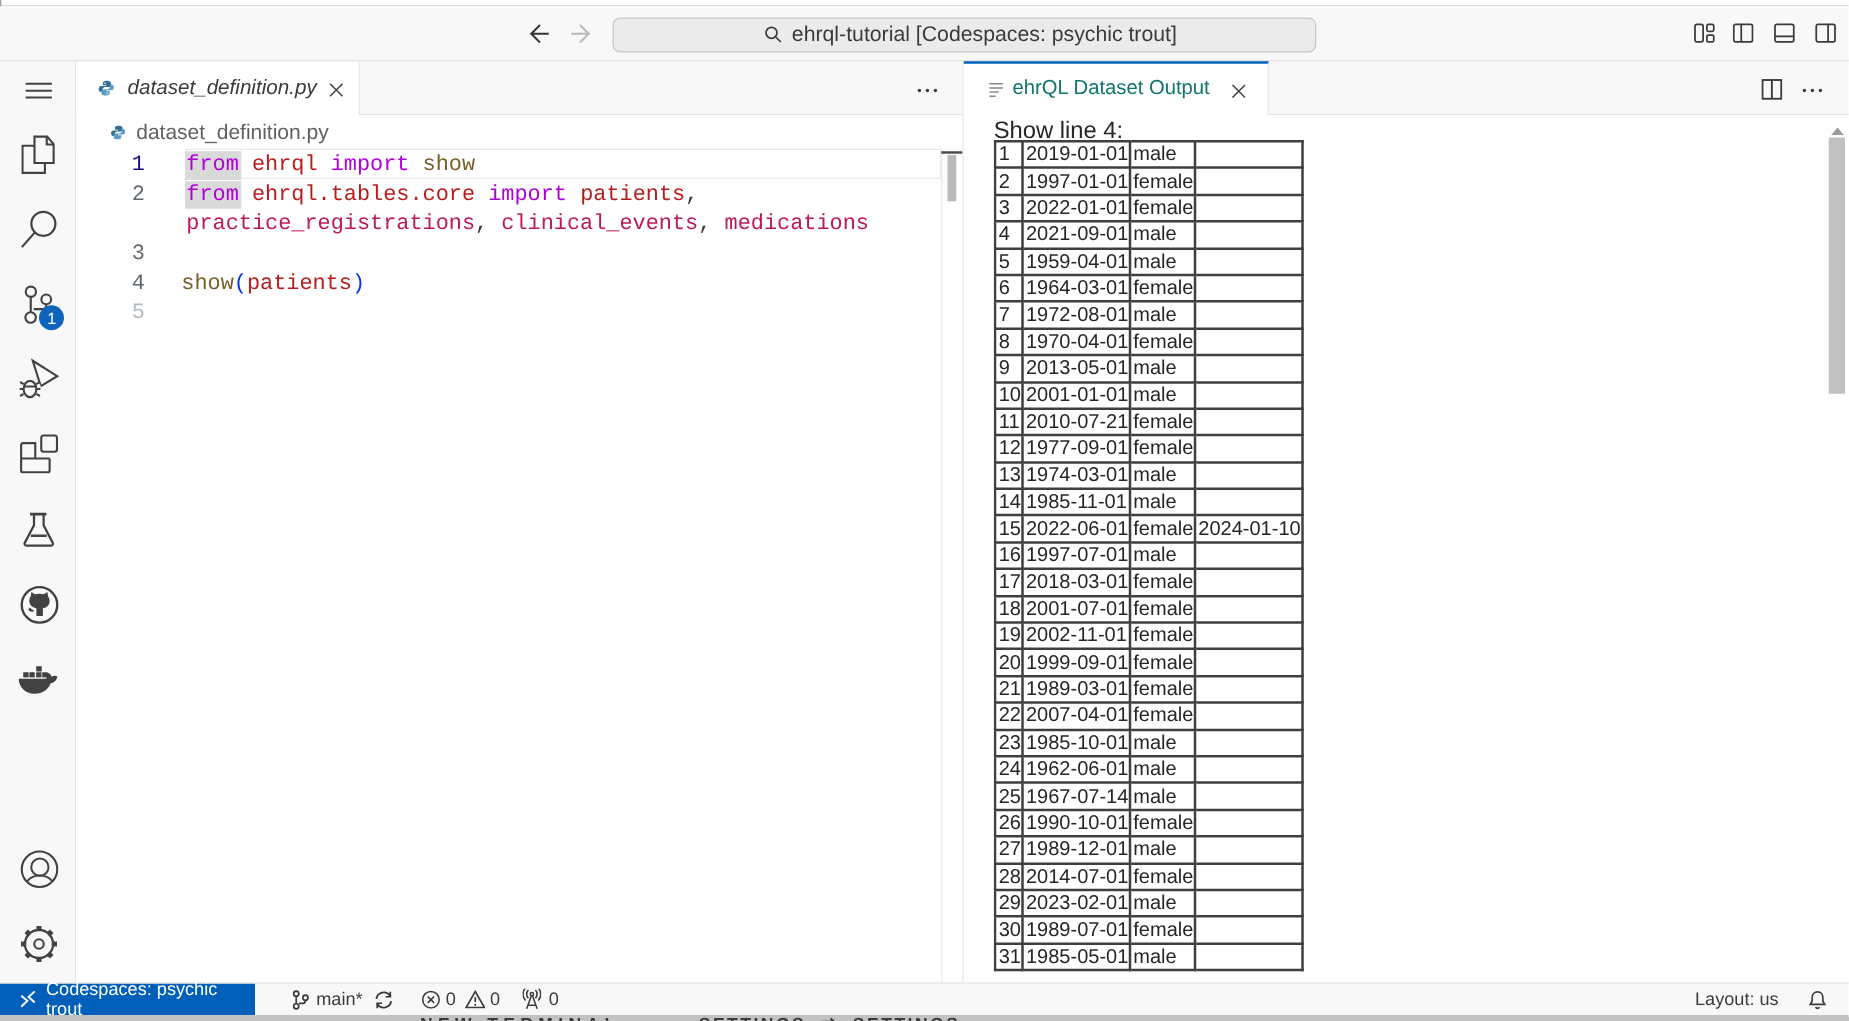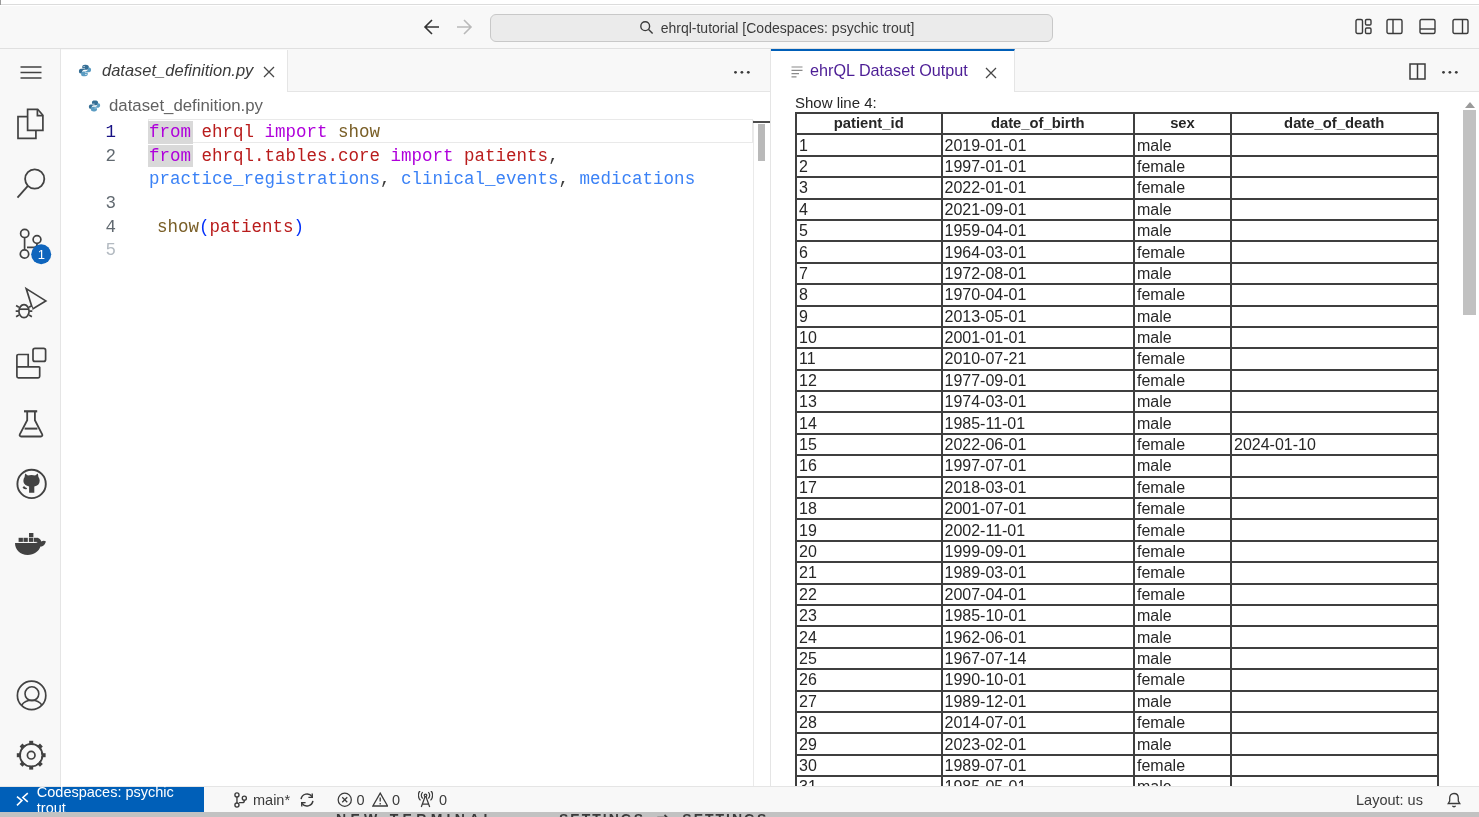--- a/index.html
+++ b/index.html
@@ -3,51 +3,51 @@
 <meta charset="utf-8">
 <style>
 * { margin:0; padding:0; box-sizing:border-box; }
 html,body { width:1479px; height:817px; overflow:hidden; }
 body { font-family:"Liberation Sans", sans-serif; background:#fff; position:relative; }
 .abs { position:absolute; }
 
 
 #topstrip { left:0; top:0; width:1479px; height:5px; background:#fff; border-bottom:1px solid #dcdcdc; }
 #titlebar { left:0; top:6px; width:1479px; height:43px; background:#f8f8f8; border-bottom:1px solid #e0e0e0; }
-#cmdcenter { left:490px; top:7.5px; width:563px; height:28px; background:#ebebeb; border:1px solid #c8c8c8; border-radius:6px; color:#3b3b3b; font-size:14px; padding-left:10px; display:flex; align-items:center; justify-content:center; }
+#cmdcenter { left:490px; top:7.5px; width:563px; height:28px; background:#ebebeb; border:1px solid #c8c8c8; border-radius:6px; color:#3b3b3b; font-size:17px; padding-left:10px; display:flex; align-items:center; justify-content:center; }
 #cmdcenter svg { margin-right:7px; }
 
 
 #actbar { left:0; top:49px; width:61px; height:737px; background:#f8f8f8; border-right:1px solid #e5e5e5; }
 
 
 #tabbar-l { left:61px; top:49px; width:709px; height:43px; background:#f8f8f8; border-bottom:1px solid #e5e5e5; }
 #tab-l { left:61px; top:50px; width:227px; height:42px; background:#fff; border-right:1px solid #e5e5e5; }
 #tab-l .lbl { position:absolute; left:41px; top:11px; font-style:italic; font-size:16.5px; color:#3b3b3b; }
 #breadcrumb { left:62px; top:93px; width:708px; height:26px; background:#fff; }
 #breadcrumb .lbl { position:absolute; left:47px; top:2.5px; font-size:16.8px; color:#616161; }
 #editor { left:61px; top:119px; width:709px; height:667px; background:#fff; }
 
 .gln { position:absolute; width:55px; text-align:right; font-family:"Liberation Mono", monospace; font-size:17.5px; line-height:23.7px; color:#616970; }
 .cl { position:absolute; left:149px; font-family:"Liberation Mono", monospace; font-size:17.5px; line-height:23.7px; white-space:pre; color:#3b3b3b; }
 .kw { color:#af00db; }
 .tl { color:#b91c1c; }
 .fn { color:#795e26; }
-.fade { color:#3b82f6; }
+.fade { color:#be185d; }
 .br { color:#0431fa; }
 
 
 #sash { left:770px; top:49px; width:1px; height:737px; background:#e5e5e5; }
 
 
 #tabbar-r { left:771px; top:49px; width:708px; height:43px; background:#f8f8f8; border-bottom:1px solid #e5e5e5; }
 #tab-r { left:771px; top:49px; width:244px; height:43px; background:#fff; border-top:2px solid #005fb8; border-right:1px solid #e5e5e5; }
-#tab-r .lbl { position:absolute; left:39px; top:9.5px; font-size:16.2px; color:#4c1d95; }
+#tab-r .lbl { position:absolute; left:39px; top:9.5px; font-size:16.2px; color:#0f766e; }
 #webview { left:771px; top:92px; width:708px; height:694px; background:#fff; overflow:hidden; }
-#showline { position:absolute; left:795px; top:94px; font-size:15px; color:#262626; }
+#showline { position:absolute; left:795px; top:94px; font-size:19px; color:#262626; }
 
 #dtable { position:absolute; left:0; top:0; border-collapse:collapse; font-size:16px; color:#262626; }
 #dtable td, #dtable th { border:2px solid #3f3f3f; height:21.4px; padding:0 0 0 2px; line-height:19px; font-weight:normal; white-space:nowrap; overflow:hidden; }
 #dtable th { font-weight:bold; text-align:center; padding:0; font-size:14.8px; }
 #dtable .c1 { width:145.5px; }
 #dtable .c2 { width:192.5px; }
 #dtable .c3 { width:97px; }
 #dtable .c4 { width:206.5px; }
 
 
@@ -198,21 +198,21 @@
 
   <div class="gln" style="left:0; top:1.9px; color:#171184;">1</div>
   <div class="gln" style="left:0; top:25.6px;">2</div>
   <div class="gln" style="left:0; top:73px;">3</div>
   <div class="gln" style="left:0; top:96.7px;">4</div>
   <div class="gln" style="left:0; top:120.4px; color:#b3bac1;">5</div>
 
   <div class="cl" style="left:88px; top:1.9px;"><span class="kw">from</span> <span class="tl">ehrql</span> <span class="kw">import</span> <span class="fn">show</span></div>
   <div class="cl" style="left:88px; top:25.6px;"><span class="kw">from</span> <span class="tl">ehrql.tables.core</span> <span class="kw">import</span> <span class="tl">patients</span>,</div>
   <div class="cl" style="left:88px; top:49.3px;"><span class="fade">practice_registrations</span>, <span class="fade">clinical_events</span>, <span class="fade">medications</span></div>
-  <div class="cl" style="left:96px; top:96.7px;"><span class="fn">show</span><span class="br">(</span><span class="tl">patients</span><span class="br">)</span></div>
+  <div class="cl" style="left:84px; top:96.7px;"><span class="fn">show</span><span class="br">(</span><span class="tl">patients</span><span class="br">)</span></div>
 
   <div class="abs" style="left:691.5px; top:0.5px; width:1px; height:666px; background:#eaeaea;"></div>
   <div class="abs" style="left:691.5px; top:2px; width:17.5px; height:2px; background:#4d4d4d;"></div>
   <div class="abs" style="left:697.2px; top:4.6px; width:6.8px; height:37px; background:#b9b9b9;"></div>
 </div>
 
 <div class="abs" id="sash"></div>
 
 <div class="abs" id="tabbar-r"></div>
 <div class="abs" id="tab-r">
@@ -237,26 +237,20 @@
     <circle cx="2.5" cy="2.3" r="1.4" fill="#3b3b3b"></circle>
     <circle cx="8.9" cy="2.3" r="1.4" fill="#3b3b3b"></circle>
     <circle cx="15.3" cy="2.3" r="1.4" fill="#3b3b3b"></circle>
   </svg>
 
 <div class="abs" id="webview"></div>
 <div class="abs" id="showline">Show line 4:</div>
 <div class="abs" style="left:795px; top:112px; width:660px; height:674px; overflow:hidden;">
 <table id="dtable">
   <tbody>
-        <tr>
-          <th class="c1">patient_id</th>
-          <th class="c2">date_of_birth</th>
-          <th class="c3">sex</th>
-          <th class="c4">date_of_death</th>
-        </tr>
   <tr>
           <td>1</td>
           <td>2019-01-01</td>
           <td>male</td>
           <td></td>
         </tr>
   <tr>
           <td>2</td>
           <td>1997-01-01</td>
           <td>female</td>

